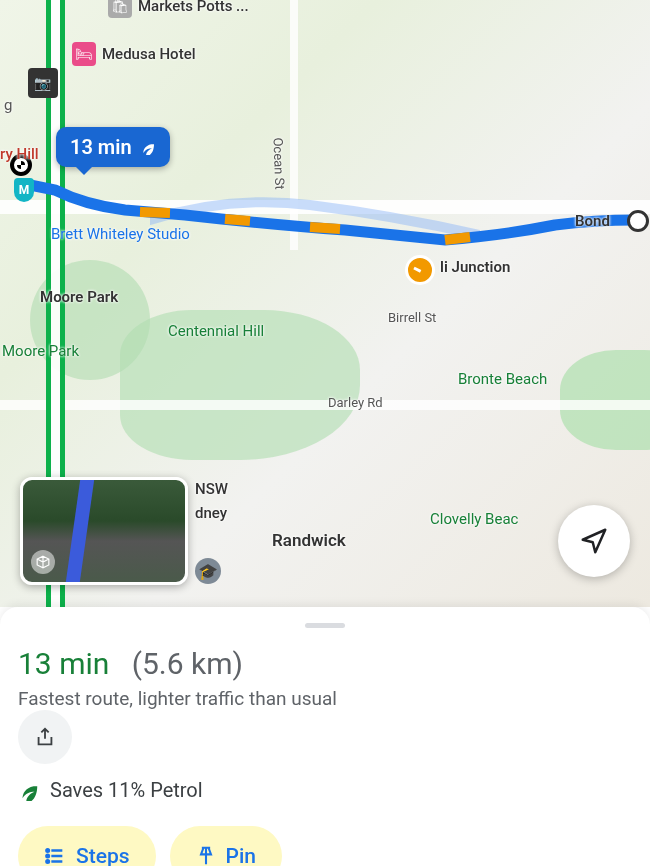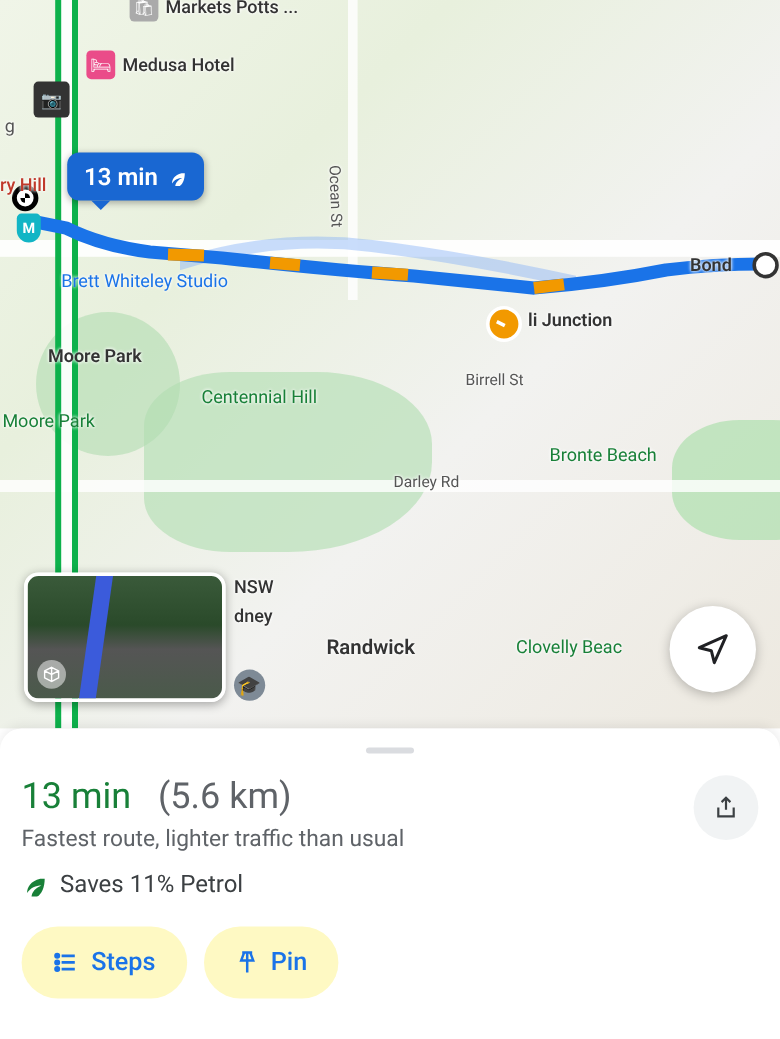--- a/index.html
+++ b/index.html
@@ -209,20 +209,21 @@
       width: 40px;
       height: 5px;
       background: #dadce0;
       border-radius: 3px;
       margin: 0 auto 18px;
     }
     .route-header {
       display: flex;
       align-items: flex-start;
       justify-content: space-between;
+      flex-direction: column;
     }
     .route-title {
       font-size: 30px;
       font-weight: 400;
     }
     .time-green { color: #188038; }
     .dist-gray { color: #5f6368; }
     .route-sub {
       color: #5f6368;
       font-size: 19px;
@@ -337,21 +338,21 @@
   <div class="incident-icon" style="left:405px;top:255px;">
     <svg width="16" height="16" viewBox="0 0 24 24" fill="#fff">
         <path d="M4,7 L14,12 L12,16 L2,11z M14,12 L20,12 M18,10 L18,18"></path>
       </svg>
   </div>
   <div class="poi" style="left:388px;top:310px;font-size:13px;">Birrell St</div>
   <div class="poi" style="left:328px;top:395px;font-size:13px;">Darley Rd</div>
 
   <div class="poi dark" style="left:575px;top:212px;font-weight:600">Bond</div>
   <div class="poi green" style="left:458px;top:370px;">Bronte Beach</div>
-  <div class="poi green" style="left:430px;top:510px;margin-top:20px;">Clovelly Beac</div>
+  <div class="poi green" style="left:430px;top:510px;">Clovelly Beac</div>
 
   <div class="poi dark" style="left:195px;top:480px;">NSW</div>
   <div class="poi dark" style="left:195px;top:504px;text-align:center;">dney</div>
   <div class="poi dark" style="left:272px;top:530px;font-weight:600;font-size:17px;">Randwick</div>
   <div class="edu-pin" style="left:195px;top:558px;">🎓</div>
 
   <div class="streetview-thumb">
     <div class="sv-road"></div>
     <div class="sv-cube">
       <svg width="14" height="14" viewBox="0 0 24 24" fill="none" stroke="#fff" stroke-width="2">

